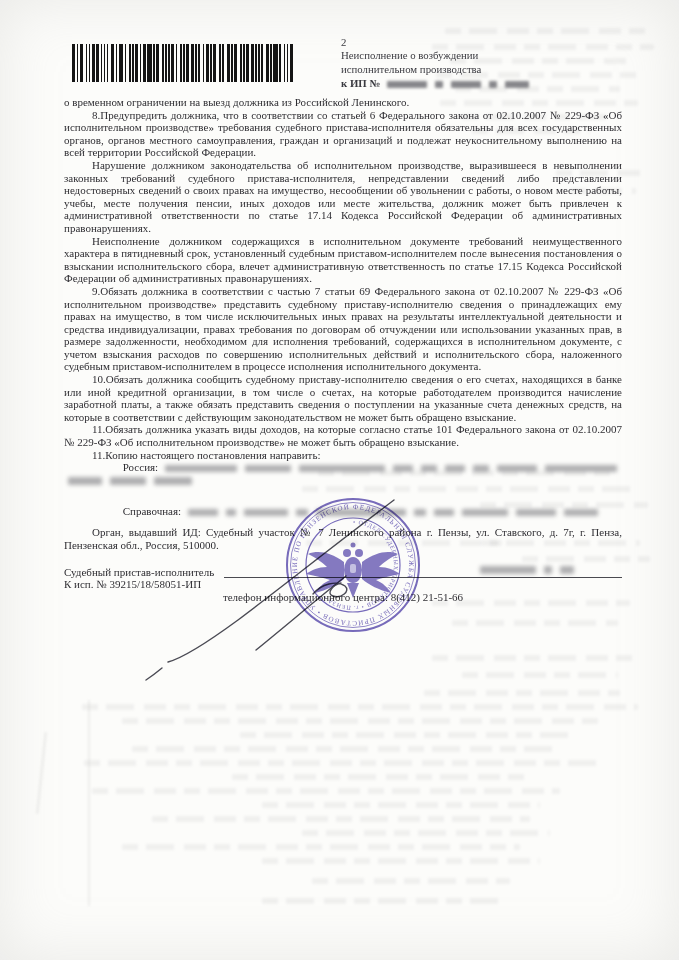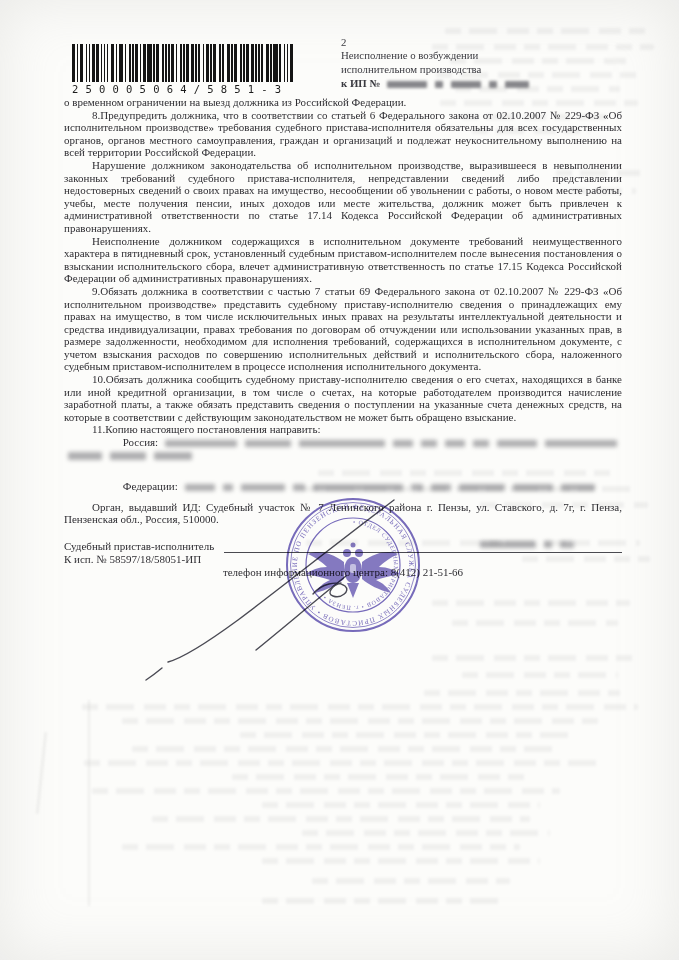--- a/index.html
+++ b/index.html
@@ -201,64 +201,64 @@
         <div style="flex: 0 0 auto; width: 1.5px;"></div>
         <div style="flex: 0 0 auto; width: 1.5px; background: rgb(20, 20, 20);"></div>
         <div style="flex: 0 0 auto; width: 3px;"></div>
         <div style="flex: 0 0 auto; width: 1.5px; background: rgb(20, 20, 20);"></div>
         <div style="flex: 0 0 auto; width: 1.5px;"></div>
         <div style="flex: 0 0 auto; width: 1.5px; background: rgb(20, 20, 20);"></div>
         <div style="flex: 0 0 auto; width: 1.5px;"></div>
         <div style="flex: 0 0 auto; width: 3px; background: rgb(20, 20, 20);"></div>
         <div style="flex: 0 0 auto; width: 1.5px;"></div>
       </div>
-    <div class="digits">250005064/5851-3</div>
   </div>
 
   <div class="header-block">
     <div>2</div>
     <div>Неисполнение о возбуждении</div>
     <div>исполнительном производства</div>
     <div class="ip-line">
       <span>к ИП №</span>
       <span class="blob dark" style="width:40px"></span><span class="blob dark" style="width:8px"></span><span class="blob dark" style="width:30px"></span><span class="blob dark" style="width:8px"></span><span class="blob dark" style="width:24px"></span>
     </div>
   </div>
 
   <div class="text-col">
-    <p class="cont">о временном ограничении на выезд должника из Российской Федерации.</p>
+    <p class="cont">о временном ограничении на выезд должника из Российской Ленинского.</p>
     <p>8.Предупредить должника, что в соответствии со статьей 6 Федерального закона от 02.10.2007 № 229-ФЗ «Об исполнительном производстве» требования судебного пристава-исполнителя обязательны для всех государственных органов, органов местного самоуправления, граждан и организаций и подлежат неукоснительному выполнению на всей территории Российской Федерации.</p>
     <p>Нарушение должником законодательства об исполнительном производстве, выразившееся в невыполнении законных требований судебного пристава-исполнителя, непредставлении сведений либо представлении недостоверных сведений о своих правах на имущество, несообщении об увольнении с работы, о новом месте работы, учебы, месте получения пенсии, иных доходов или месте жительства, должник может быть привлечен к административной ответственности по статье 17.14 Кодекса Российской Федерации об административных правонарушениях.</p>
     <p>Неисполнение должником содержащихся в исполнительном документе требований неимущественного характера в пятидневный срок, установленный судебным приставом-исполнителем после вынесения постановления о взыскании исполнительского сбора, влечет административную ответственность по статье 17.15 Кодекса Российской Федерации об административных правонарушениях.</p>
     <p>9.Обязать должника в соответствии с частью 7 статьи 69 Федерального закона от 02.10.2007 № 229-ФЗ «Об исполнительном производстве» представить судебному приставу-исполнителю сведения о принадлежащих ему правах на имущество, в том числе исключительных иных правах на результаты интеллектуальной деятельности и средства индивидуализации, правах требования по договорам об отчуждении или использовании указанных прав, в размере задолженности, необходимом для исполнения требований, содержащихся в исполнительном документе, с учетом взыскания расходов по совершению исполнительных действий и исполнительского сбора, наложенного судебным приставом-исполнителем в процессе исполнения исполнительного документа.</p>
     <p>10.Обязать должника сообщить судебному приставу-исполнителю сведения о его счетах, находящихся в банке или иной кредитной организации, в том числе о счетах, на которые работодателем производится начисление заработной платы, а также обязать представить сведения о поступлении на указанные счета денежных средств, на которые в соответствии с действующим законодательством не может быть обращено взыскание.</p>
+    <p>11.Обязать должника указать виды доходов, на которые согласно статье 101 Федерального закона от 02.10.2007 № 229-ФЗ «Об исполнительном производстве» не может быть обращено взыскание.</p>
     <p>11.Копию настоящего постановления направить:</p>
 
     <p class="party">
       <span style="display:inline-block;width:28px"></span>
       <span>Россия:</span>
       <span class="blob" style="width:72px"></span><span class="blob" style="width:46px"></span><span class="blob" style="width:86px"></span><span class="blob" style="width:20px"></span><span class="blob" style="width:16px"></span><span class="blob" style="width:20px"></span><span class="blob" style="width:16px"></span><span class="blob" style="width:40px"></span><span class="blob" style="width:72px"></span><span class="blob" style="width:34px"></span><span class="blob" style="width:36px"></span><span class="blob" style="width:38px"></span>
     </p>
 
     <p class="party gap">
       <span style="display:inline-block;width:28px"></span>
-      <span>Федерации:</span>
+      <span>Справочная:</span>
       <span class="blob" style="width:30px"></span><span class="blob" style="width:10px"></span><span class="blob" style="width:44px"></span><span class="blob" style="width:12px"></span><span class="blob" style="width:90px"></span><span class="blob" style="width:12px"></span><span class="blob" style="width:20px"></span><span class="blob" style="width:46px"></span><span class="blob" style="width:40px"></span><span class="blob" style="width:34px"></span>
     </p>
 
     <p class="issuer">Орган, выдавший ИД: Судебный участок № 7 Ленинского района г. Пензы, ул. Ставского, д. 7г, г. Пенза, Пензенская обл., Россия, 510000.</p>
 
     <div class="officer-row">
       <span class="officer-label">Судебный пристав-исполнитель</span>
       <span class="sig-line">
         <span class="officer-name"><span class="blob" style="width:56px"></span><span class="blob" style="width:8px"></span><span class="blob" style="width:14px"></span></span>
       </span>
     </div>
 
-    <p class="case-ref">К исп. № 58597/18/58051-ИП</p>
+    <p class="case-ref">К исп. № 39215/18/58051-ИП</p>
 
     <p class="phone">телефон информационного центра: 8(412) 21-51-66</p>
   </div>
 
   <svg class="stamp" width="150" height="150" viewBox="0 0 150 150">
     <defs>
       <path id="ringO" d="M75,19 a56,56 0 1 1 -0.02,0"></path>
       <path id="ringI" d="M75,34 a41,41 0 1 1 -0.02,0"></path>
     </defs>
     <g stroke="#5a4bb0" fill="none">

